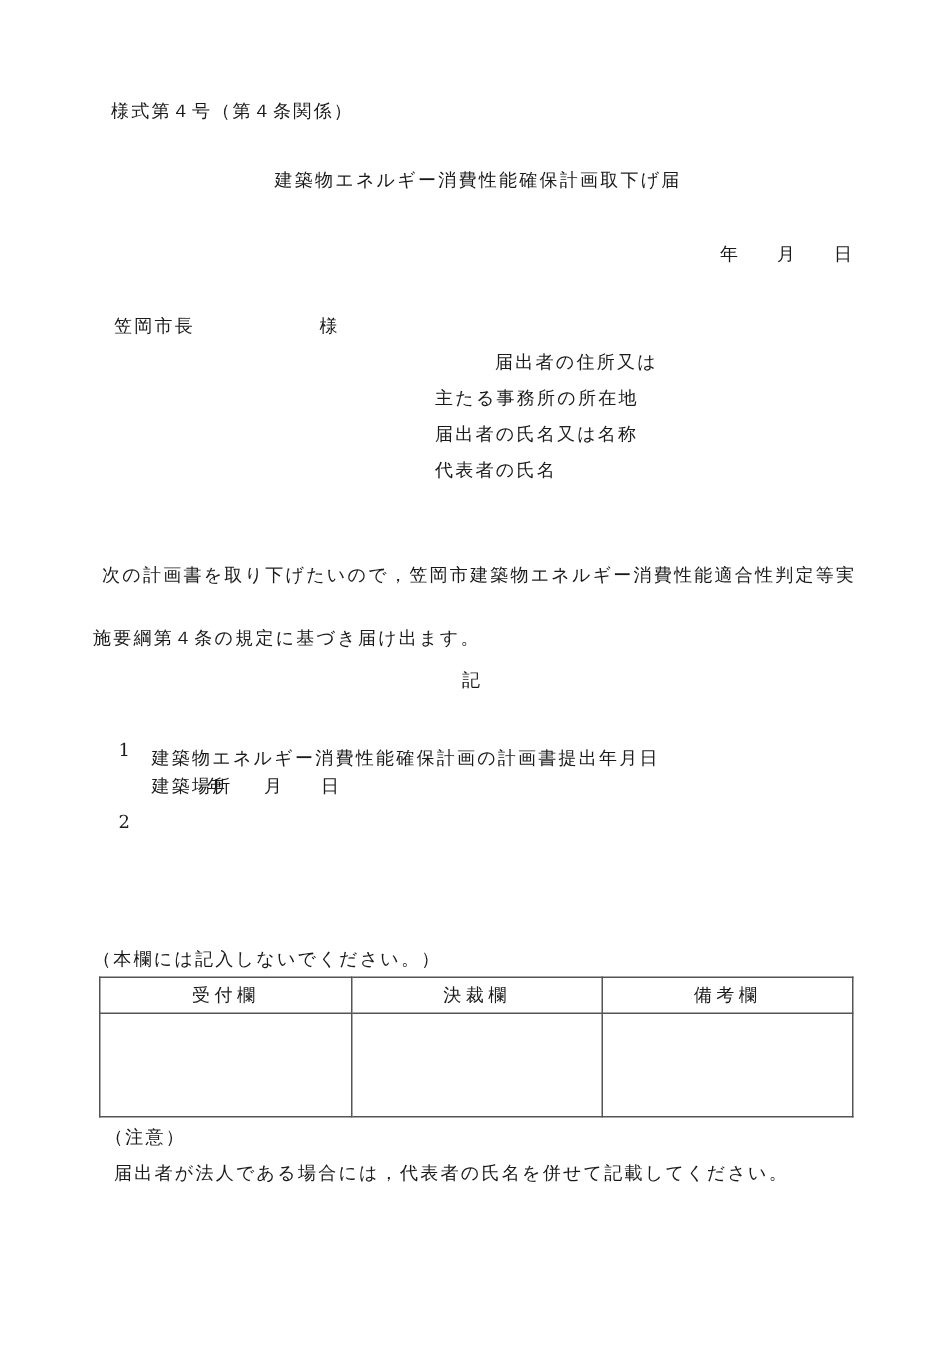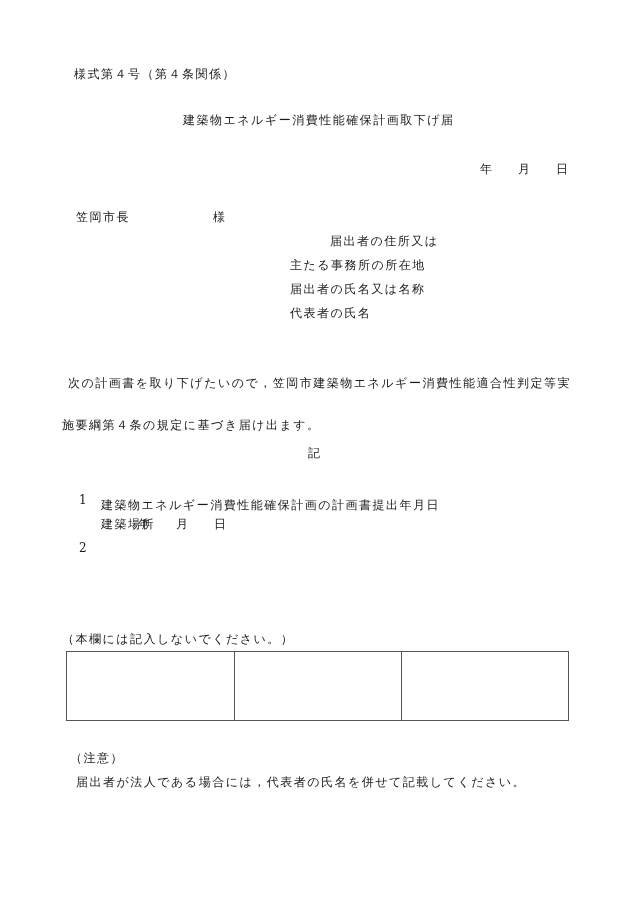--- a/index.html
+++ b/index.html
@@ -64,20 +64,25 @@
 
 <div class="abs sp" style="left:62px;top:633px;">（本欄には記入しないでください。）</div>
 
 <table class="rec">
   <colgroup>
       <col style="width:168px">
       <col style="width:167px">
       <col style="width:167px">
     </colgroup>
   <tbody>
+      <tr>
+    <th>受付欄</th>
+    <th>決裁欄</th>
+    <th>備考欄</th>
+  </tr>
   <tr>
     <td></td>
     <td></td>
     <td></td>
   </tr>
 </tbody>
   </table>
 
 <div class="abs sp" style="left:70px;top:752px;">（注意）</div>
 <div class="abs sp" style="left:76px;top:776px;">届出者が法人である場合には，代表者の氏名を併せて記載してください。</div>

